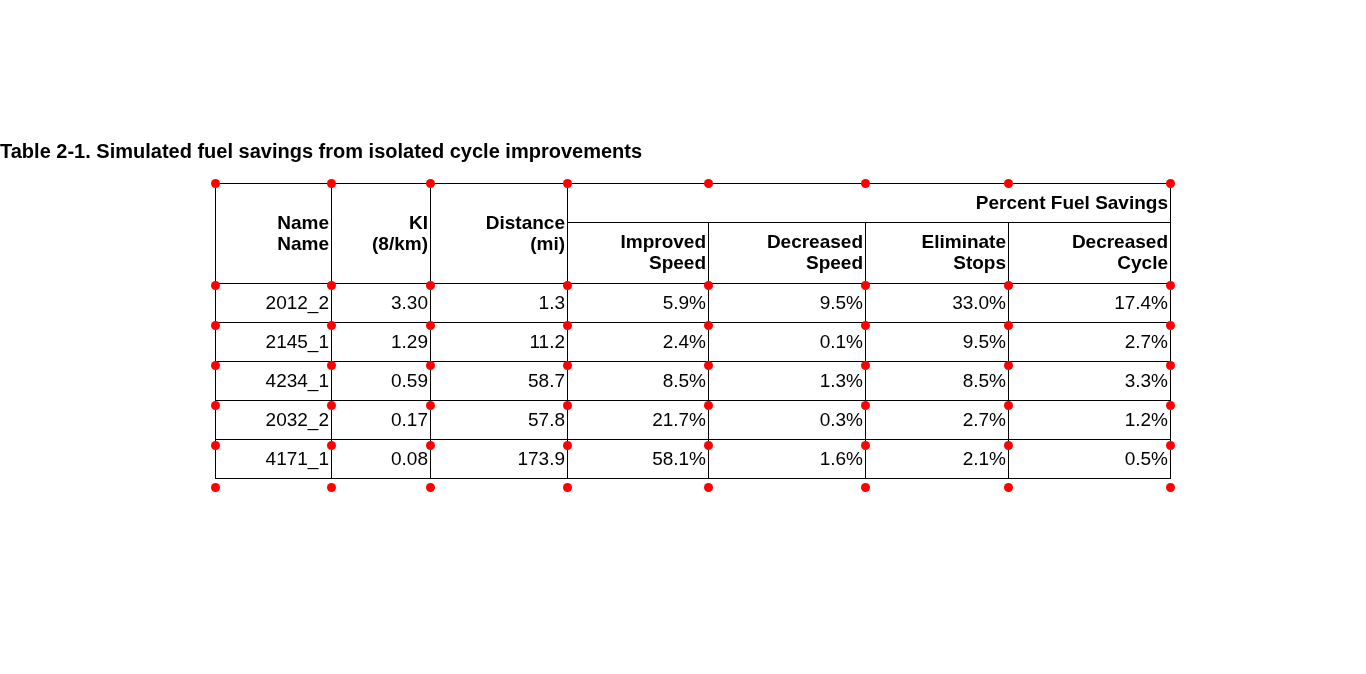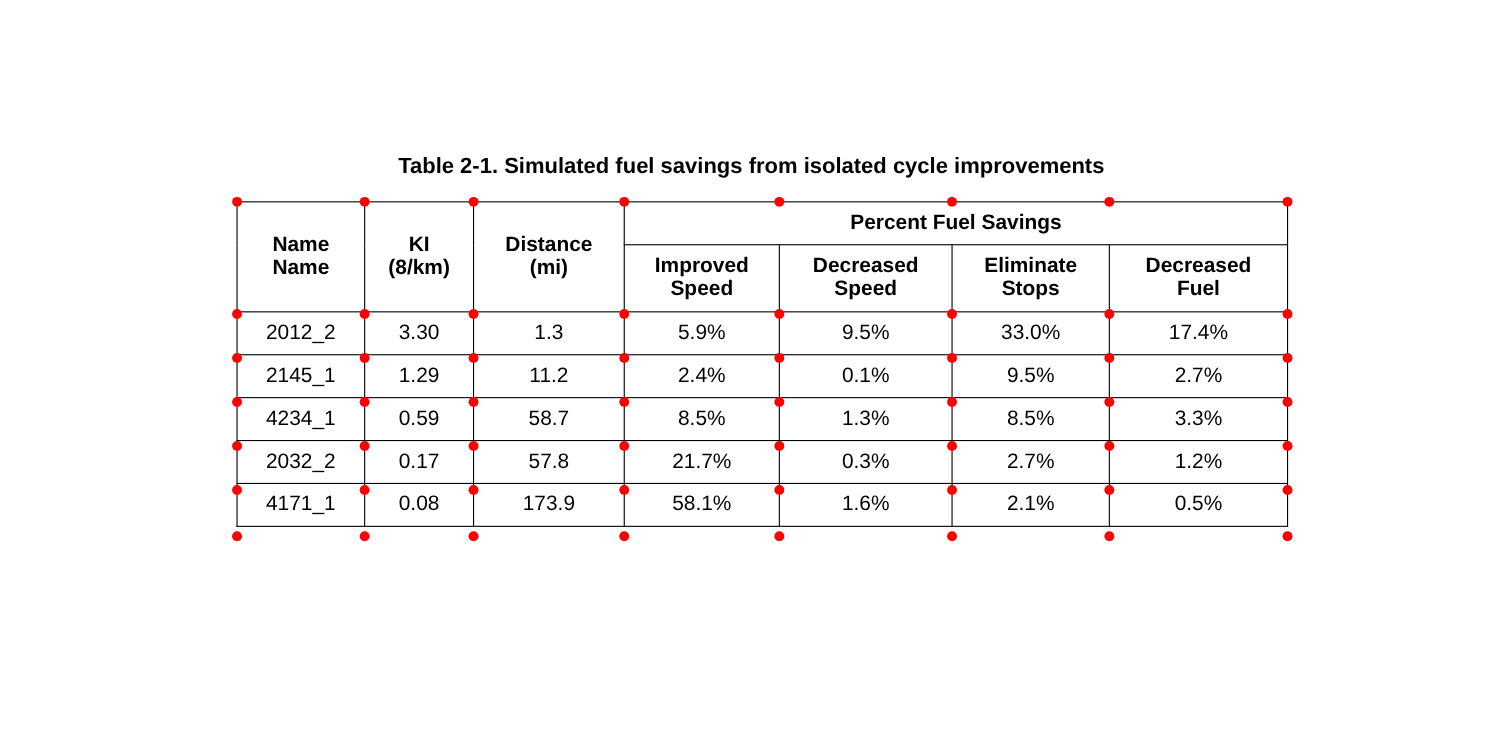--- a/index.html
+++ b/index.html
@@ -21,21 +21,20 @@
     top: 0;
     width: 1366px;
     height: 674px;
   }
 
   .table-caption {
     position: absolute;
     left: 0;
     top: 140px;
     width: 1366px;
-    text-align: center;
     font-family: "Liberation Sans", sans-serif;
     font-size: 20px;
     font-weight: bold;
     color: #000000;
     letter-spacing: 0px;
   }
 
   .table-wrap {
     position: absolute;
     left: 215px;
@@ -46,21 +45,21 @@
   table.fuel-table {
     border-collapse: collapse;
     width: 955px;
     table-layout: fixed;
     background: #ffffff;
   }
 
   table.fuel-table th,
   table.fuel-table td {
     border: 1px solid #000000;
-    text-align: center;
+    text-align: right;
     vertical-align: middle;
     font-family: "Liberation Sans", sans-serif;
     color: #000000;
     padding: 1px 2px;
   }
 
   table.fuel-table th {
     font-size: 19px;
     font-weight: bold;
     line-height: 1.1;
@@ -160,21 +159,21 @@
           <th class="sub-head">
             <span>Decreased</span><br>
             <span>Speed</span>
           </th>
           <th class="sub-head">
             <span>Eliminate</span><br>
             <span>Stops</span>
           </th>
           <th class="sub-head">
             <span>Decreased</span><br>
-            <span>Fuel</span>
+            <span>Cycle</span>
           </th>
         </tr>
       </thead>
       <tbody>
         <tr>
           <td>2012_2</td>
           <td>3.30</td>
           <td>1.3</td>
           <td>5.9%</td>
           <td>9.5%</td>

